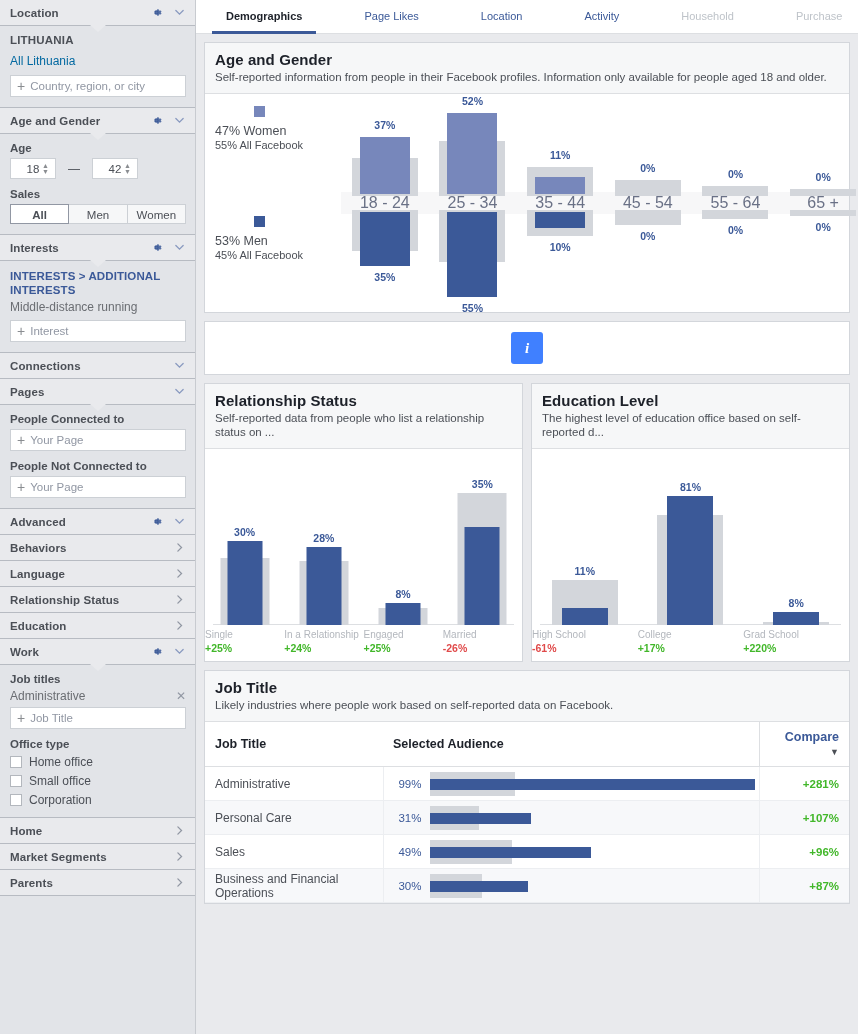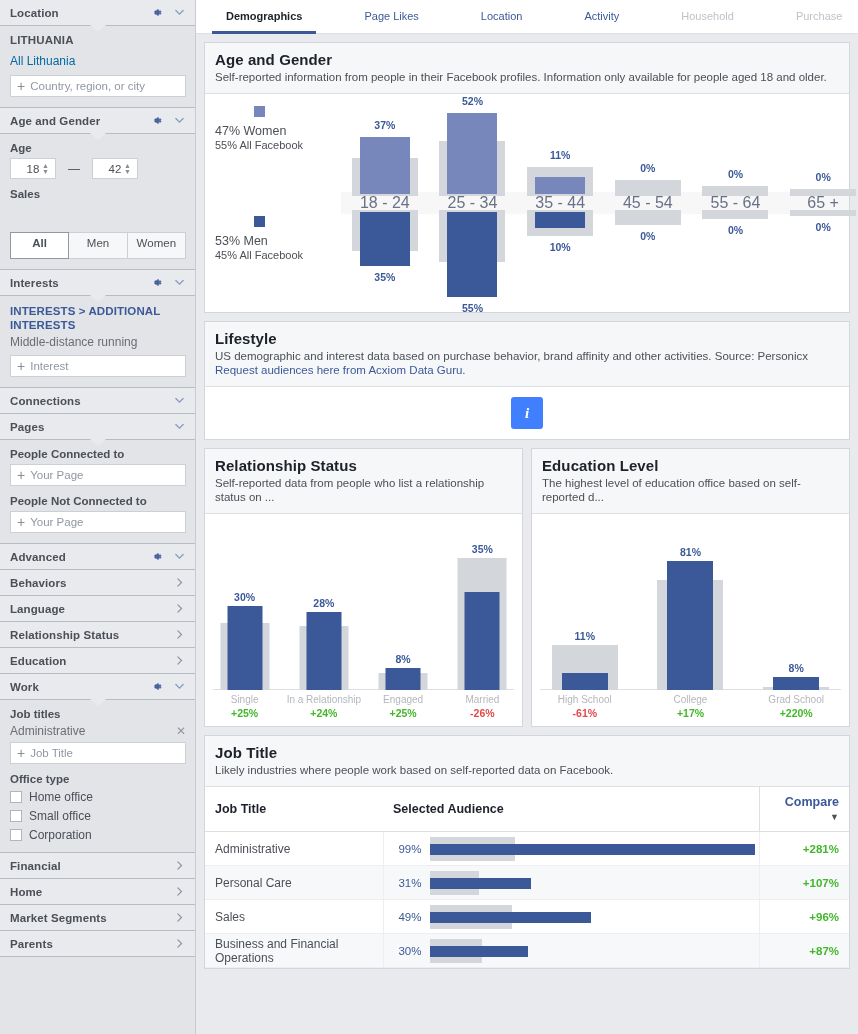--- a/index.html
+++ b/index.html
@@ -81,23 +81,23 @@
   .spin {
     background: #fff; border: 1px solid #ccd0d5;
     width: 46px; height: 21px;
     display: flex; align-items: center; justify-content: center;
     font-size: 11.5px; color: #4b4f56; position: relative;
   }
   .spin .arrows { position: absolute; right: 6px; top: 4px; font-size: 7px; line-height: 6px; color: #8a8d91; }
   .dash { color: #4b4f56; font-size: 12px; }
   .segctl { display: flex; margin-top: 2px; }
   .seg {
-    flex: 1; height: 27px; line-height: 21px; text-align: center;
+    flex: 1; height: 20px; line-height: 21px; text-align: center;
     background: #f6f7f8; border: 1px solid #ccd0d5; border-left: none;
-    font-size: 11.5px; color: #4b4f56; font-weight: normal; margin-top: 28px;
+    font-size: 11.5px; color: #4b4f56; font-weight: normal;
   }
   .seg:first-child { border-left: 1px solid #ccd0d5; }
   .seg.active { background: #fff; border-color: #9197a3; font-weight: bold; }
   .bcrumb { color: #3b5998; font-weight: bold; font-size: 11.5px; line-height: 14px; letter-spacing:.1px;}
   .int-item { font-size: 12px; color: #6a6d72; margin: 3px 0 6px 0; }
   .arrow-r { width: 13px; height: 13px; }
   .jt-row { display:flex; align-items:center; font-size:12px; color:#6a6d72; margin-bottom:4px;}
   .jt-row .x { margin-left:auto; color:#9197a3; font-size:12px;}
   .cbrow { display:flex; align-items:center; gap:7px; margin-top:5px; font-size:12px; color:#4b4f56; }
   .cb { width:12px; height:12px; background:#fff; border:1px solid #b3b7bd; display:inline-block;}
@@ -174,21 +174,21 @@
   .two-up .card { margin: 0; flex: 1; min-width: 0; }
   .vbars { height: 212px; position: relative; padding: 0; }
   .vgrp { position: absolute; bottom: 36px; top: 8px; }
   .vg-gray { position: absolute; bottom: 0; background: #d3d6db; left: 50%; transform: translateX(-50%); }
   .vg-blue { position: absolute; bottom: 0; background: #3b5998; left: 50%; transform: translateX(-50%); }
   .vg-pct {
     position: absolute; left: 0; right: 0; text-align: center;
     font-size: 10.5px; font-weight: bold; color: #3b5998;
   }
   .vg-foot {
-    position: absolute; bottom: 6px; left: 0; right: 0; text-align: center;
+    position: absolute; bottom: 6px; left: 0; right: 0; text-align: left;
   }
   .vg-name { font-size: 10px; color: #b3b7bd; line-height: 13px; }
   .vg-delta { font-size: 10.5px; font-weight: bold; line-height: 14px; }
   .pos { color: #42b72a; }
   .neg { color: #e04a4a; }
   .axisline { position: absolute; left: 8px; right: 8px; bottom: 36px; height: 1px; background: #dddfe2; }
 
   
   .jt { width: 100%; border-collapse: collapse; table-layout: fixed; }
   .jt th {
@@ -399,26 +399,20 @@
         <div class="cbrow">
           <span class="cb"></span>
           <span>Small office</span>
         </div>
         <div class="cbrow">
           <span class="cb"></span>
           <span>Corporation</span>
         </div>
       </div>
 
-      <div class="sec-head">
-        <span class="sec-title">Financial</span>
-        <span class="arrow-r"><svg width="13" height="13" viewBox="0 0 16 16">
-              <path d="M6 3.5L10.5 8 6 12.5" stroke="#9197a3" stroke-width="1.6" fill="none" stroke-linecap="round"></path>
-            </svg></span>
-      </div>
       <div class="sec-head">
         <span class="sec-title">Home</span>
         <span class="arrow-r"><svg width="13" height="13" viewBox="0 0 16 16">
               <path d="M6 3.5L10.5 8 6 12.5" stroke="#9197a3" stroke-width="1.6" fill="none" stroke-linecap="round"></path>
             </svg></span>
       </div>
       <div class="sec-head">
         <span class="sec-title">Market Segments</span>
         <span class="arrow-r"><svg width="13" height="13" viewBox="0 0 16 16">
               <path d="M6 3.5L10.5 8 6 12.5" stroke="#9197a3" stroke-width="1.6" fill="none" stroke-linecap="round"></path>
@@ -516,27 +510,20 @@
               <div class="bar-gray" style="width: 66px; height: 5.8px; top: 116px; margin-left: -33px;"></div>
               <div class="pct" style="top: 76.75px;">0%</div>
               <div class="pct" style="top: 126.8px;">0%</div>
               <div class="ag-lbl">65 +</div>
             </div>
           </div>
       </div>
     </div>
 
     <div class="card">
-      <div class="card-head">
-        <div class="card-title">Lifestyle</div>
-        <div class="card-sub">
-          <span>US demographic and interest data based on purchase behavior, brand affinity and other activities. Source: Personicx</span><br>
-          <a href="#">Request audiences here from Acxiom Data Guru.</a>
-        </div>
-      </div>
       <div class="ls-body">
         <div class="info-btn">i</div>
       </div>
     </div>
 
     <div class="two-up">
       <div class="card">
         <div class="card-head">
           <div class="card-title">Relationship Status</div>
           <div class="card-sub">Self-reported data from people who list a relationship status on ...</div>

